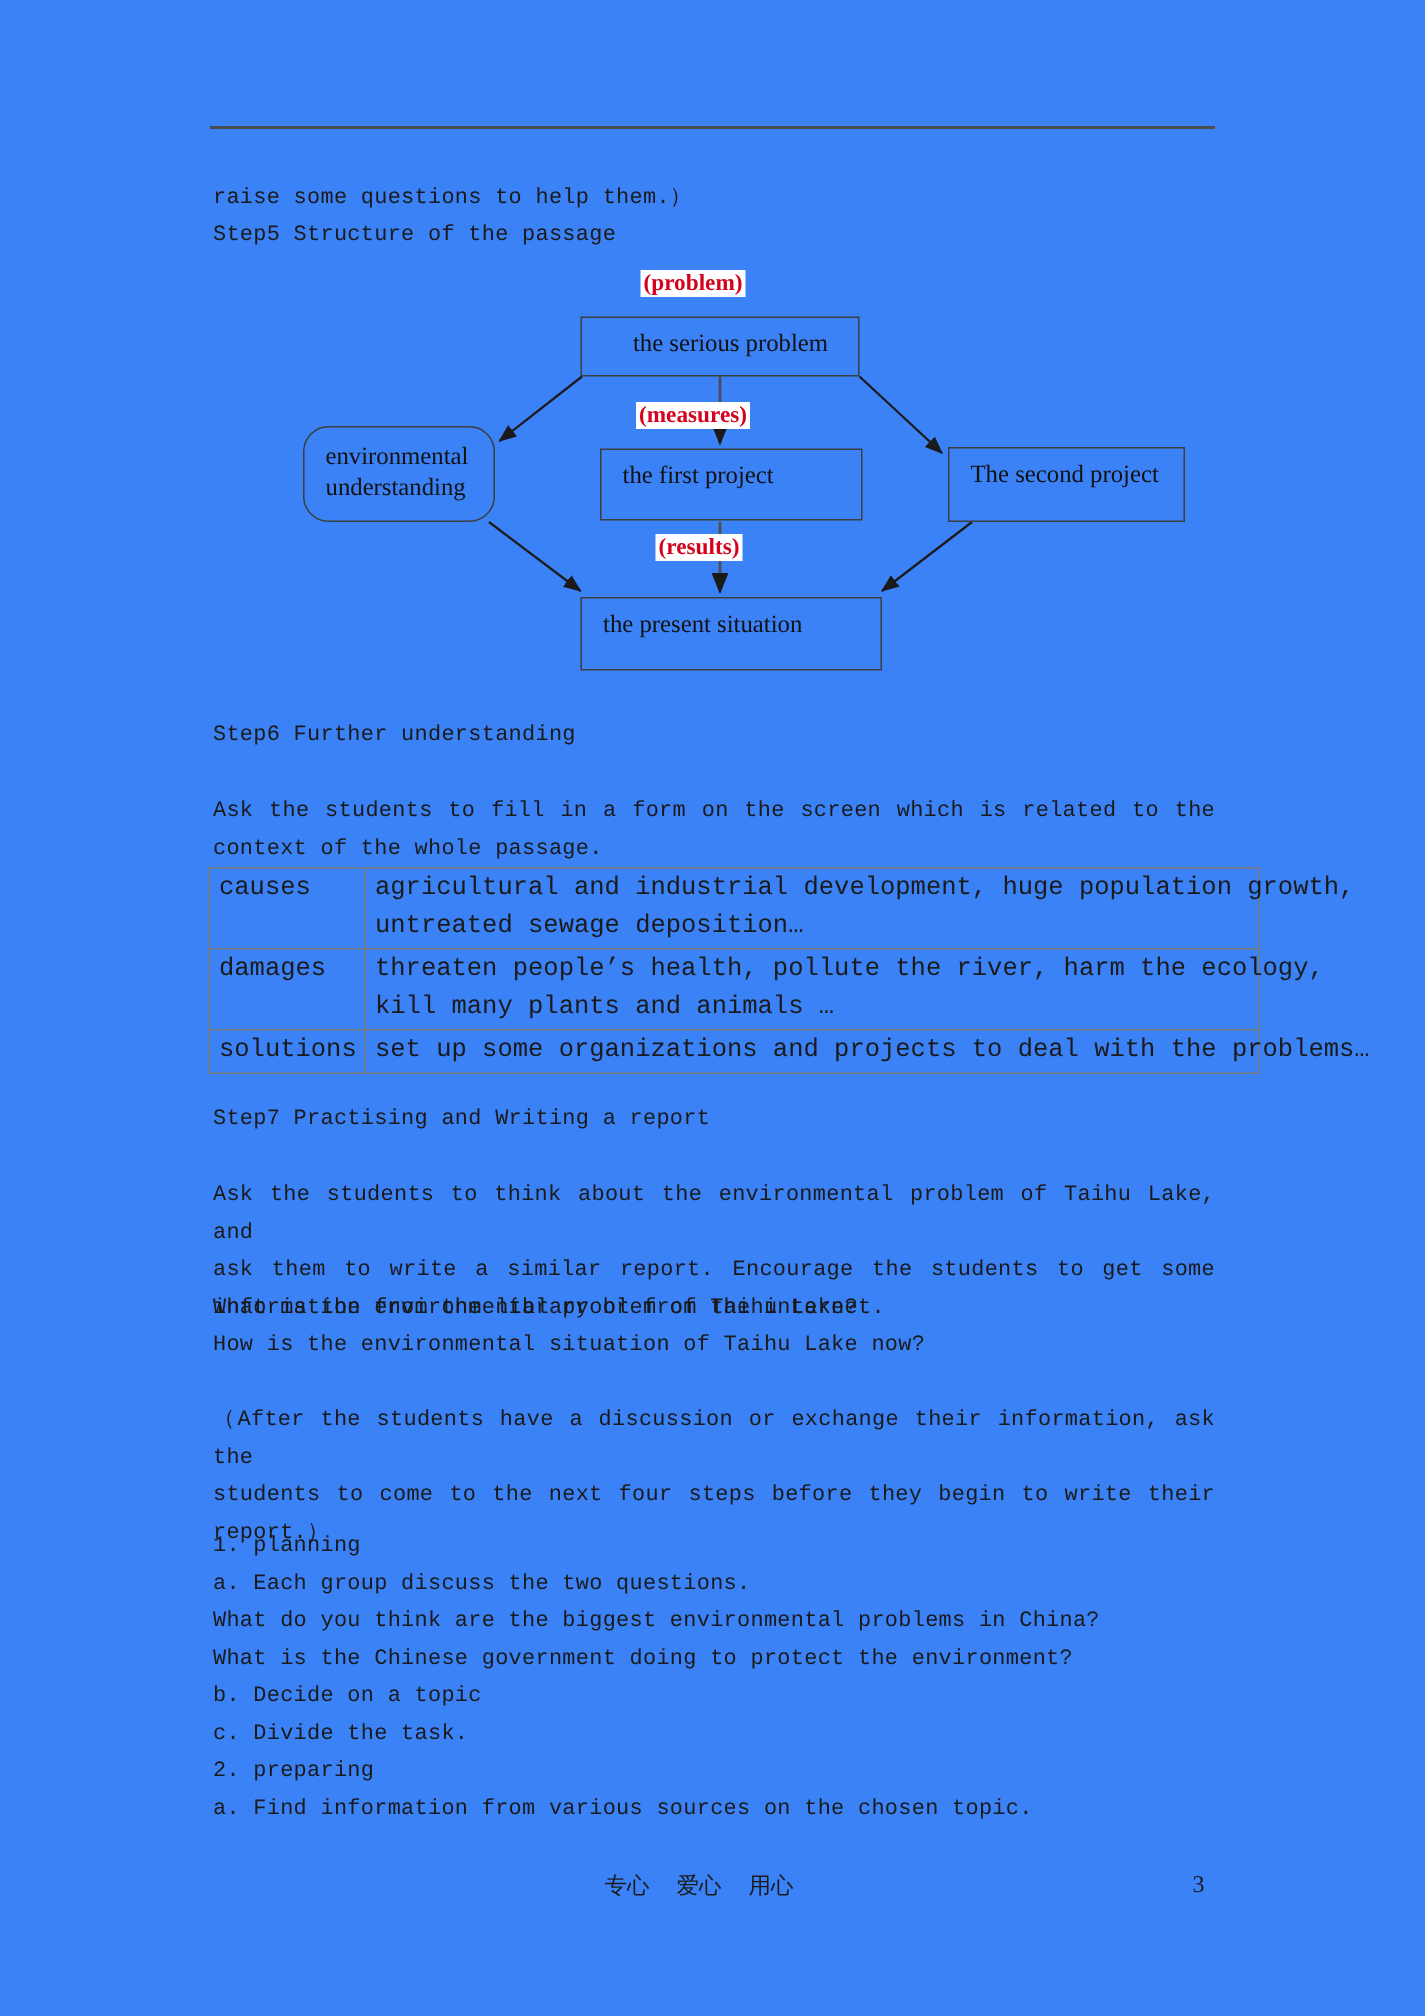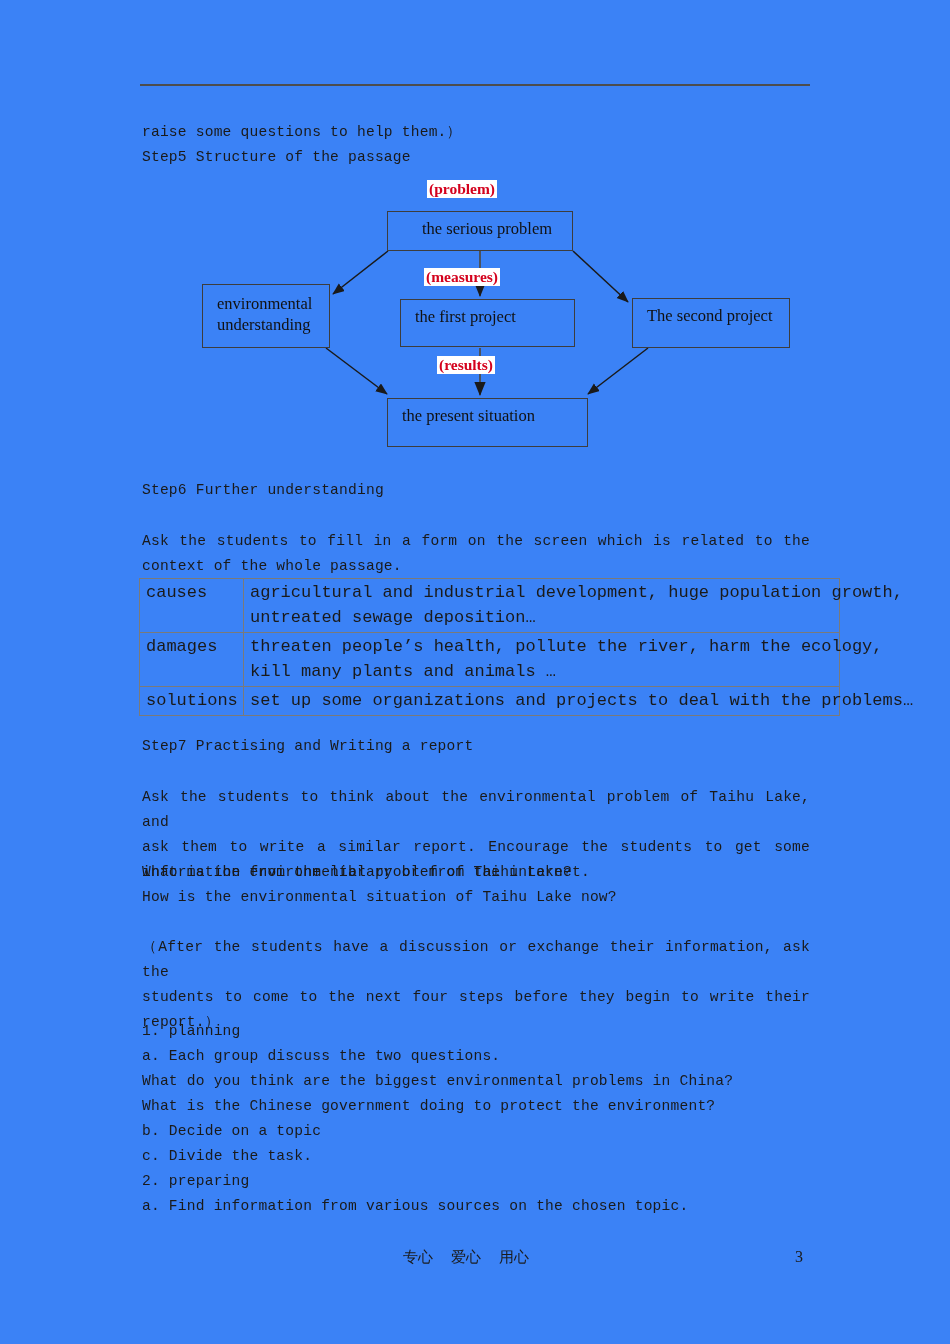--- a/index.html
+++ b/index.html
@@ -166,21 +166,21 @@
 
     <line x1="648" y1="348" x2="588" y2="394" stroke="#1a1a1a" stroke-width="1.5" marker-end="url(#ah)"></line>
   </svg>
 
   <div class="redlab" style="left:427px; top:180px;">(problem)</div>
 
   <div class="dbox" style="left:387px; top:211px; width:186px; height:40px;text-align:center;">the serious problem</div>
 
   <div class="redlab" style="left:424px; top:268px;">(measures)</div>
 
-  <div class="dbox" style="left:202px; top:284px; width:128px; height:64px; padding-top:8px;">
+  <div class="dbox" style="left:202px; top:284px; width:128px; height:64px; padding-top:8px;border-radius:17px;">
     <div>environmental</div>
     <div>understanding</div>
   </div>
 
   <div class="dbox" style="left:400px; top:299px; width:175px; height:48px;">the first project</div>
 
   <div class="dbox" style="left:632px; top:298px; width:158px; height:50px;">The second project</div>
 
   <div class="redlab" style="left:437px; top:356px;text-align:center;">(results)</div>
 

